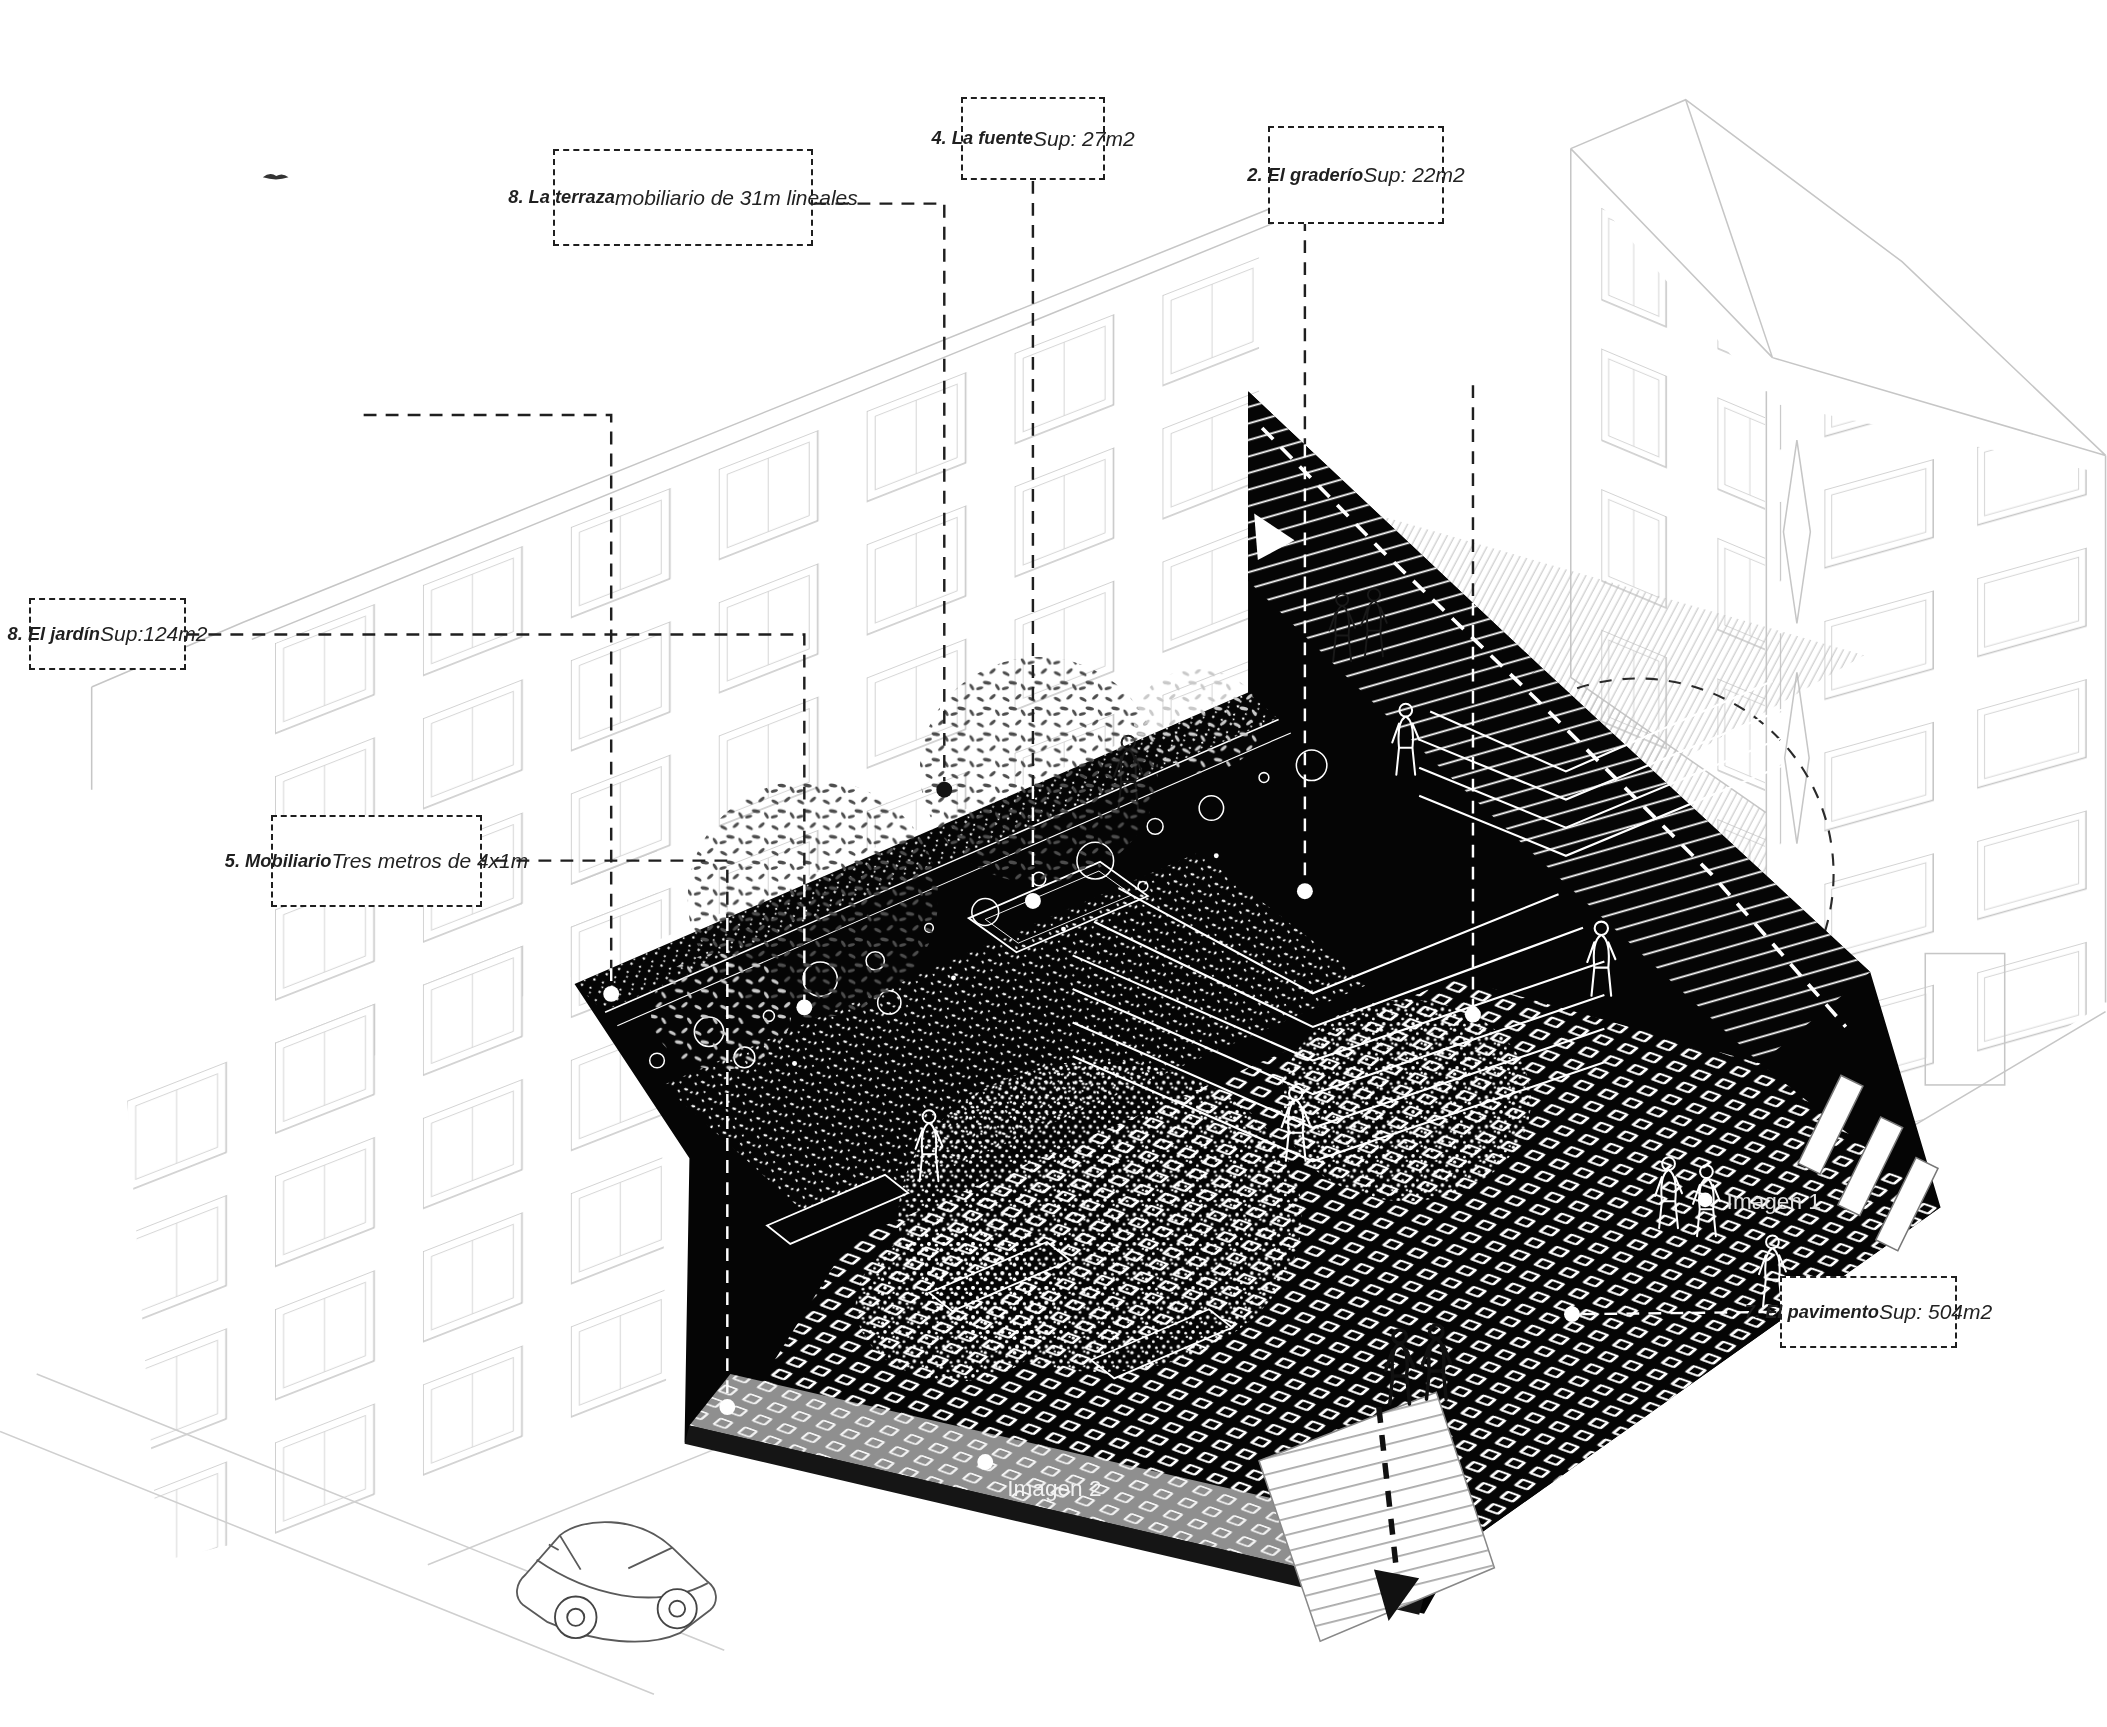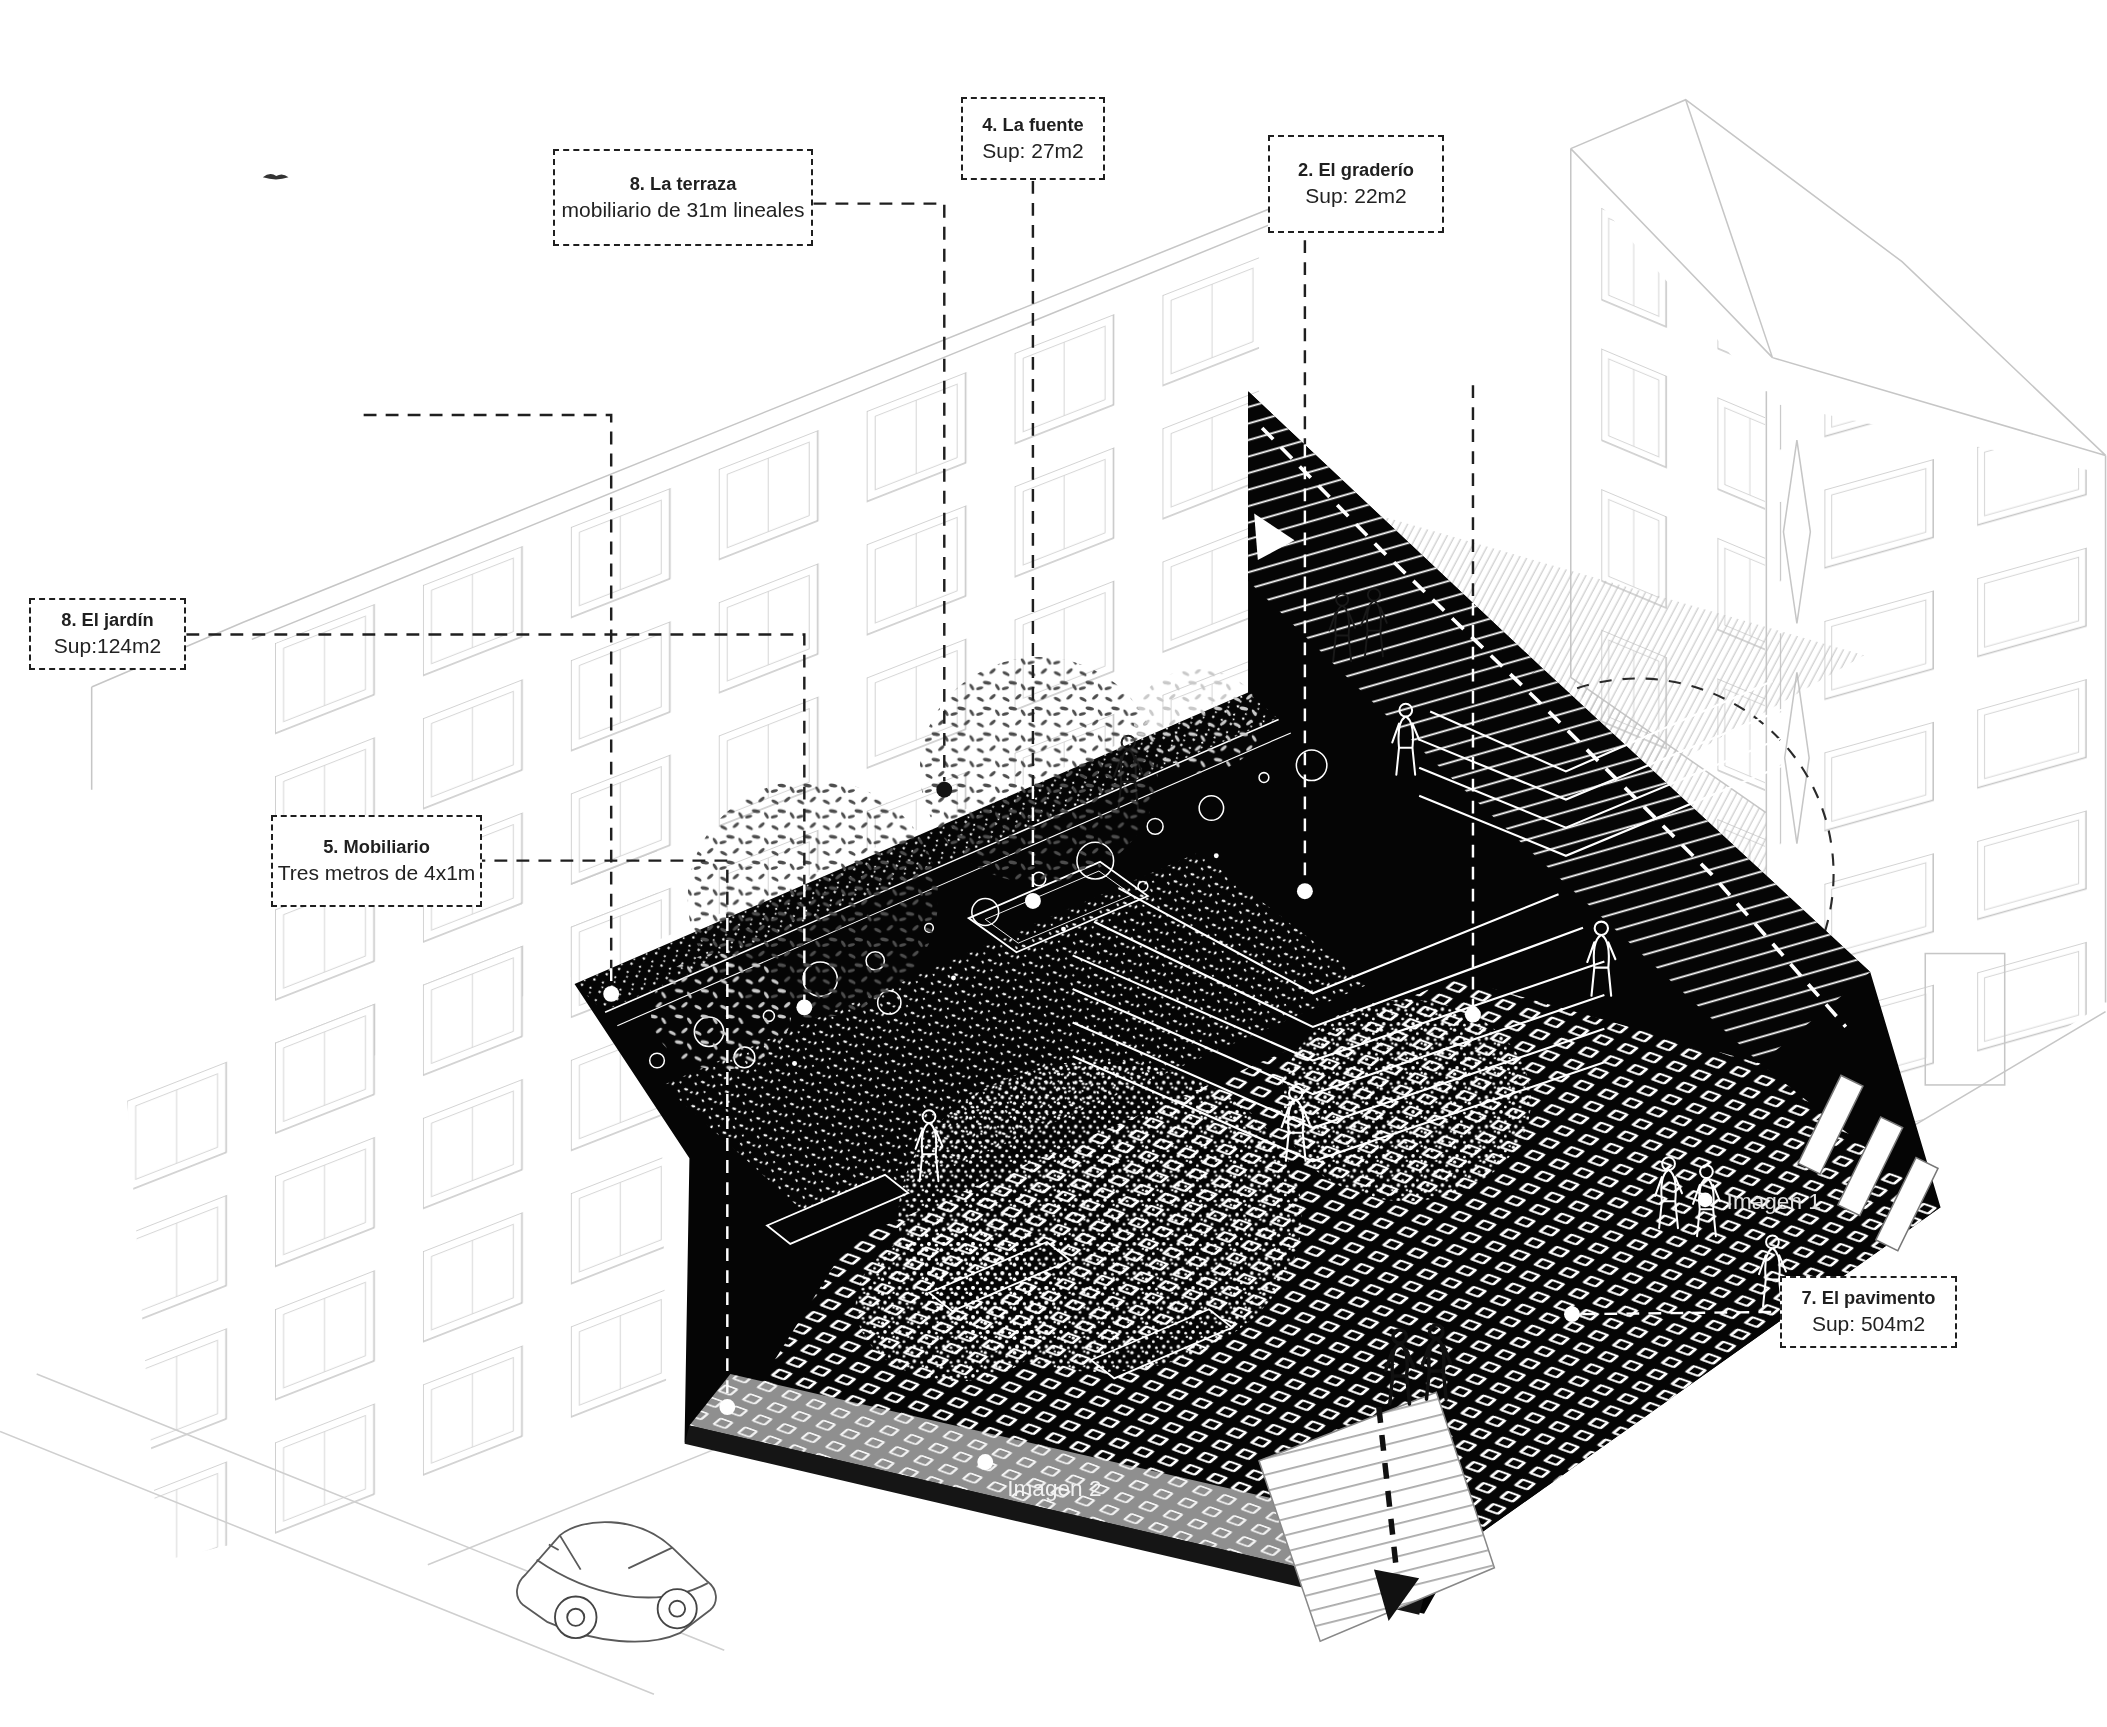--- a/index.html
+++ b/index.html
@@ -1,21 +1,21 @@
 <!DOCTYPE html>
 <html style="font-size:9.8px"><head>
 <meta charset="utf-8">
 <style>
   html,body{margin:0;padding:0;background:#ffffff;}
   .stage{position:relative;width:2108px;height:1728px;background:#ffffff;
          font-family:"Liberation Sans","DejaVu Sans",sans-serif;overflow:hidden;}
   .stage > svg{position:absolute;left:0;top:0;z-index:1;}
   .callout{position:absolute;box-sizing:border-box;border:2.1px dashed #1f1f1f;background:#ffffff;
-           display:flex;flex-direction:column;justify-content:center;align-items:center;
-           text-align:center;padding:2.4px 4.9px;z-index:3;}
+           display:flex;flex-direction:row;justify-content:center;align-items:center;
+           text-align:center;padding:2.4px 4.9px;z-index:3;font-style:italic;}
   .callout .t{font-weight:bold;font-size:18.3px;color:#1f1f1f;line-height:1.32;white-space:nowrap;}
   .callout .s{font-weight:normal;font-size:21px;color:#222222;line-height:1.32;white-space:nowrap;}
 </style>
 </head>
 <body>
 
 <div class="stage">
 
 <svg width="2108" height="1728" viewBox="0 0 3449 2827" xmlns="http://www.w3.org/2000/svg">
   <defs>
@@ -277,21 +277,21 @@
     <circle cx="2135" cy="1458" r="13" fill="#ffffff"></circle>
     <circle cx="2410" cy="1660" r="13" fill="#ffffff"></circle>
     <circle cx="1690" cy="1474" r="13" fill="#ffffff"></circle>
     <circle cx="1190" cy="2302" r="13" fill="#ffffff"></circle>
     <circle cx="1316" cy="1648" r="13" fill="#ffffff"></circle>
     <circle cx="2572" cy="2150" r="13" fill="#ffffff"></circle>
     <circle cx="1545" cy="1292" r="13" fill="#141414"></circle>
   </g>
 </svg>
 
-<div class="callout" style="left:1268px;top:135px;width:176px;height:98px;">
+<div class="callout" style="left:1268px;top:126px;width:176px;height:98px;">
   <div class="t">2. El graderío</div>
   <div class="s">Sup: 22m2</div>
 </div>
 <div class="callout" style="left:961px;top:97px;width:144px;height:83px;">
   <div class="t">4. La fuente</div>
   <div class="s">Sup: 27m2</div>
 </div>
 <div class="callout" style="left:271px;top:815px;width:211px;height:92px;">
   <div class="t">5. Mobiliario</div>
   <div class="s">Tres metros de 4x1m</div>

